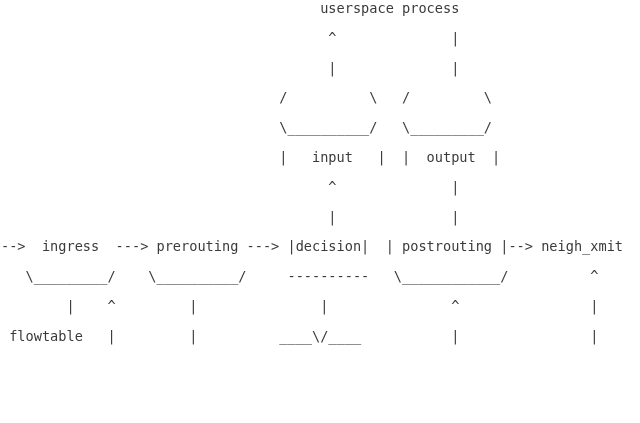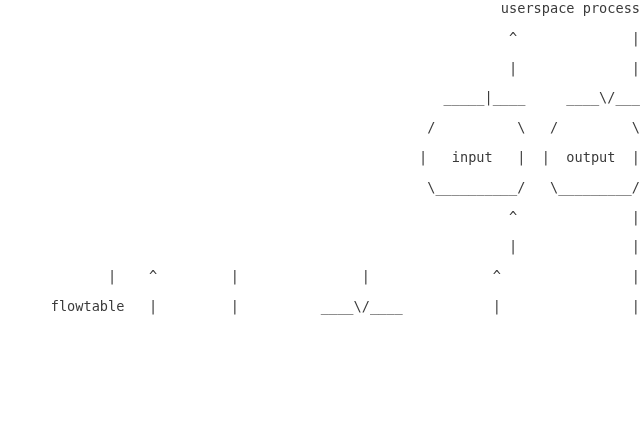--- a/index.html
+++ b/index.html
@@ -9,21 +9,20 @@
   }
   body {
     width: 640px;
     height: 423px;
     overflow: hidden;
   }
   .diagram-wrap {
     width: 640px;
     height: 423px;
     background: #ffffff;
-    text-align: right;
   }
   pre.ascii {
     margin: 0;
     padding: 1px 0 0 1px;
     font-family: "DejaVu Sans Mono", "Liberation Mono", monospace;
     font-size: 13.6px;
     line-height: 14.9px;
     color: #3a3a3a;
     white-space: pre;
   }
@@ -32,26 +31,27 @@
     height: 14.9px;
   }
 </style>
 </head>
 <body>
 
 <div class="diagram-wrap">
   <pre class="ascii"><div>                                       userspace process</div>
 <div>                                        ^              |</div>
 <div>                                        |              |</div>
-<div>                                   _____|____     ____\/___</div>
 <div>                                  /          \   /         \</div>
+<div>                                  \__________/   \_________/</div>
 <div>                                  |   input   |  |  output  |</div>
-<div>                                  \__________/   \_________/</div>
 <div>                                        ^              |</div>
 <div>                                        |              |</div>
+<div>--&gt;  ingress  ---&gt; prerouting ---&gt; |decision|  | postrouting |--&gt; neigh_xmit</div>
+<div>   \_________/    \__________/     ----------   \____________/          ^</div>
 <div>        |    ^         |               |               ^                |</div>
 <div> flowtable   |         |          ____\/____           |                |</div>
 
 
 
 
 
 
 
 

